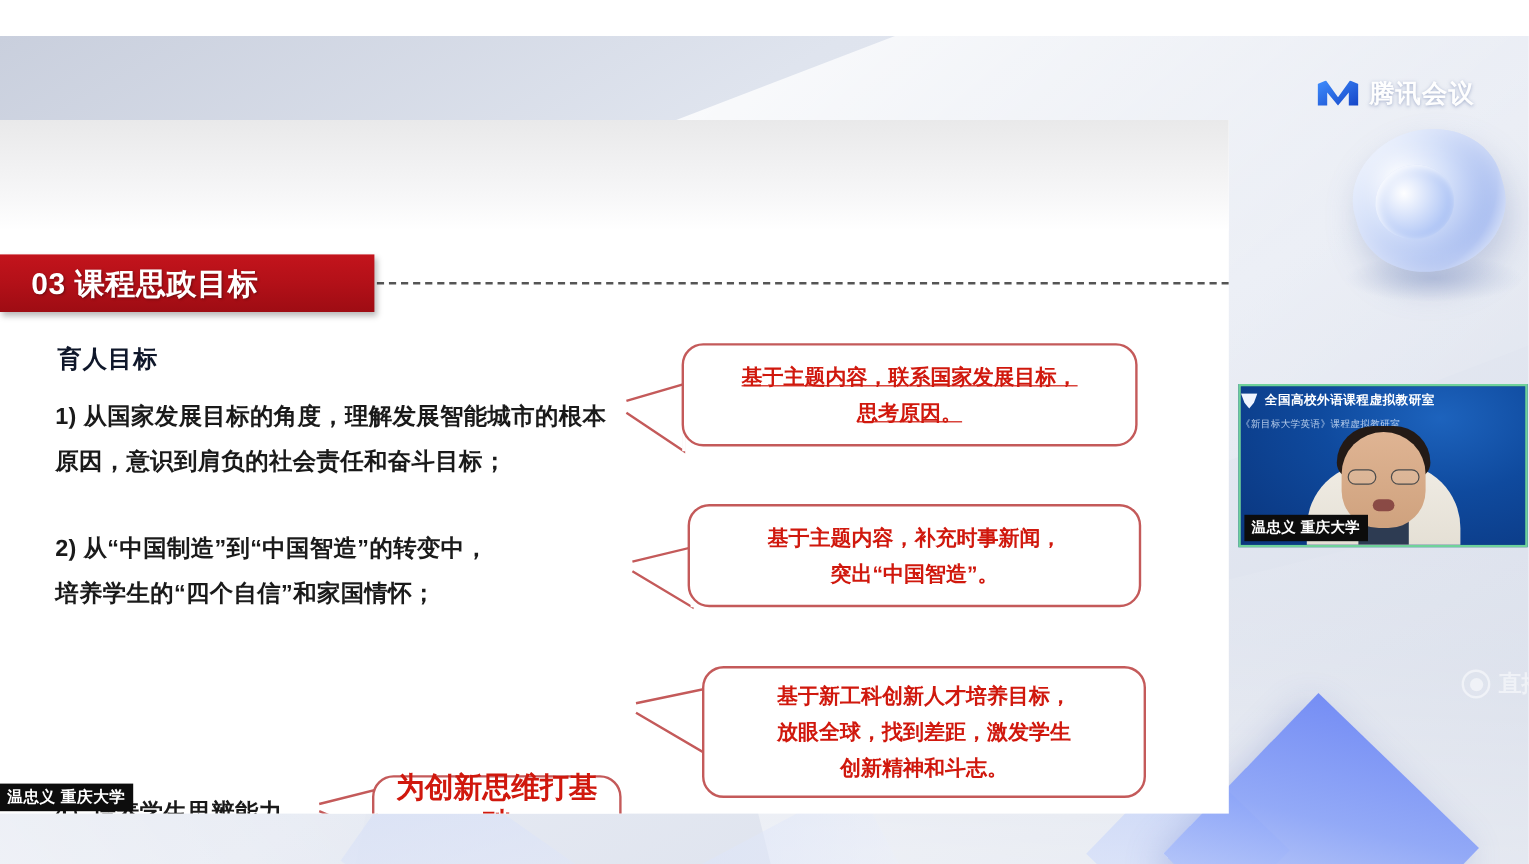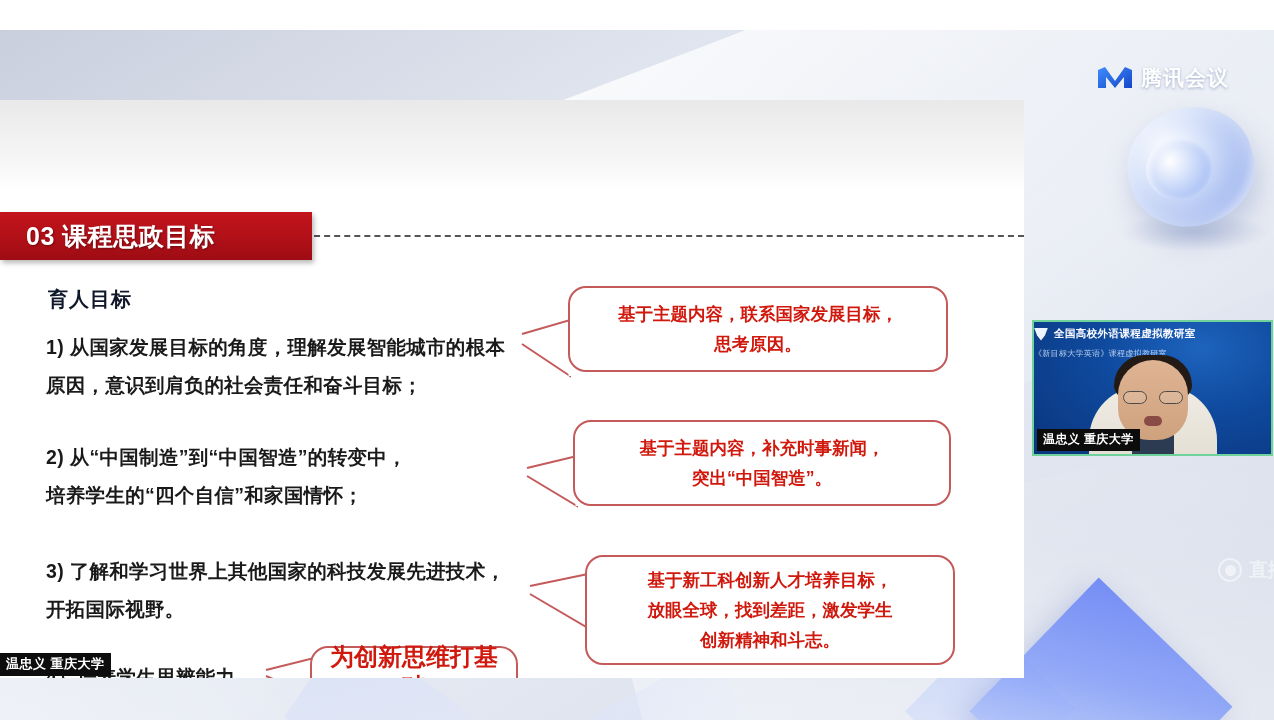--- a/index.html
+++ b/index.html
@@ -188,21 +188,21 @@
     color: #d0180d;
     font-size: 17.5px;
     font-weight: 600;
     line-height: 30px;
     text-align: center;
     display: flex; align-items: center; justify-content: center;
     padding: 6px 14px;
     white-space: pre-line;
     box-sizing: border-box;
   }
-  .co-1 { left: 568px; top: 186px; width: 380px; height: 86px; }
+  .co-1 { left: 568px; top: 186px; width: 380px; height: 86px; text-decoration: underline; }
   .co-2 { left: 573px; top: 320px; width: 378px; height: 86px; }
   .co-3 { left: 585px; top: 455px; width: 370px; height: 110px; }
   .co-4 { left: 310px; top: 546px; width: 208px; height: 52px; font-size: 24px; }
 
   .leader { position: absolute; pointer-events: none; }
 
   
   .slide-namechip {
     position: absolute; left: 0; bottom: 2px;
     background: #0d0d0d; color: #ffffff;
@@ -349,22 +349,20 @@
     <div class="section-banner">
       <span class="section-banner-text">03 课程思政目标</span>
     </div>
 
     <div class="sub-title">育人目标</div>
 
     <div class="goal goal-1">1) 从国家发展目标的角度，理解发展智能城市的根本
 原因，意识到肩负的社会责任和奋斗目标；</div>
     <div class="goal goal-2">2) 从“中国制造”到“中国智造”的转变中，
 培养学生的“四个自信”和家国情怀；</div>
-    <div class="goal goal-3">3) 了解和学习世界上其他国家的科技发展先进技术，
-开拓国际视野。</div>
     <div class="goal goal-4">4）培养学生思辨能力。</div>
 
     <svg class="leader" style="left:520px; top:218px; width:70px; height:70px;" viewBox="0 0 70 70">
       <path d="M2 16 L50 2 L50 58 L2 26" fill="#fff" stroke="#c45a5a" stroke-width="2"></path>
       <path d="M50 2 L50 58" stroke="#fff" stroke-width="3"></path>
     </svg>
     <svg class="leader" style="left:525px; top:352px; width:70px; height:70px;" viewBox="0 0 70 70">
       <path d="M2 16 L52 4 L52 54 L2 24" fill="#fff" stroke="#c45a5a" stroke-width="2"></path>
       <path d="M52 4 L52 54" stroke="#fff" stroke-width="3"></path>
     </svg>

